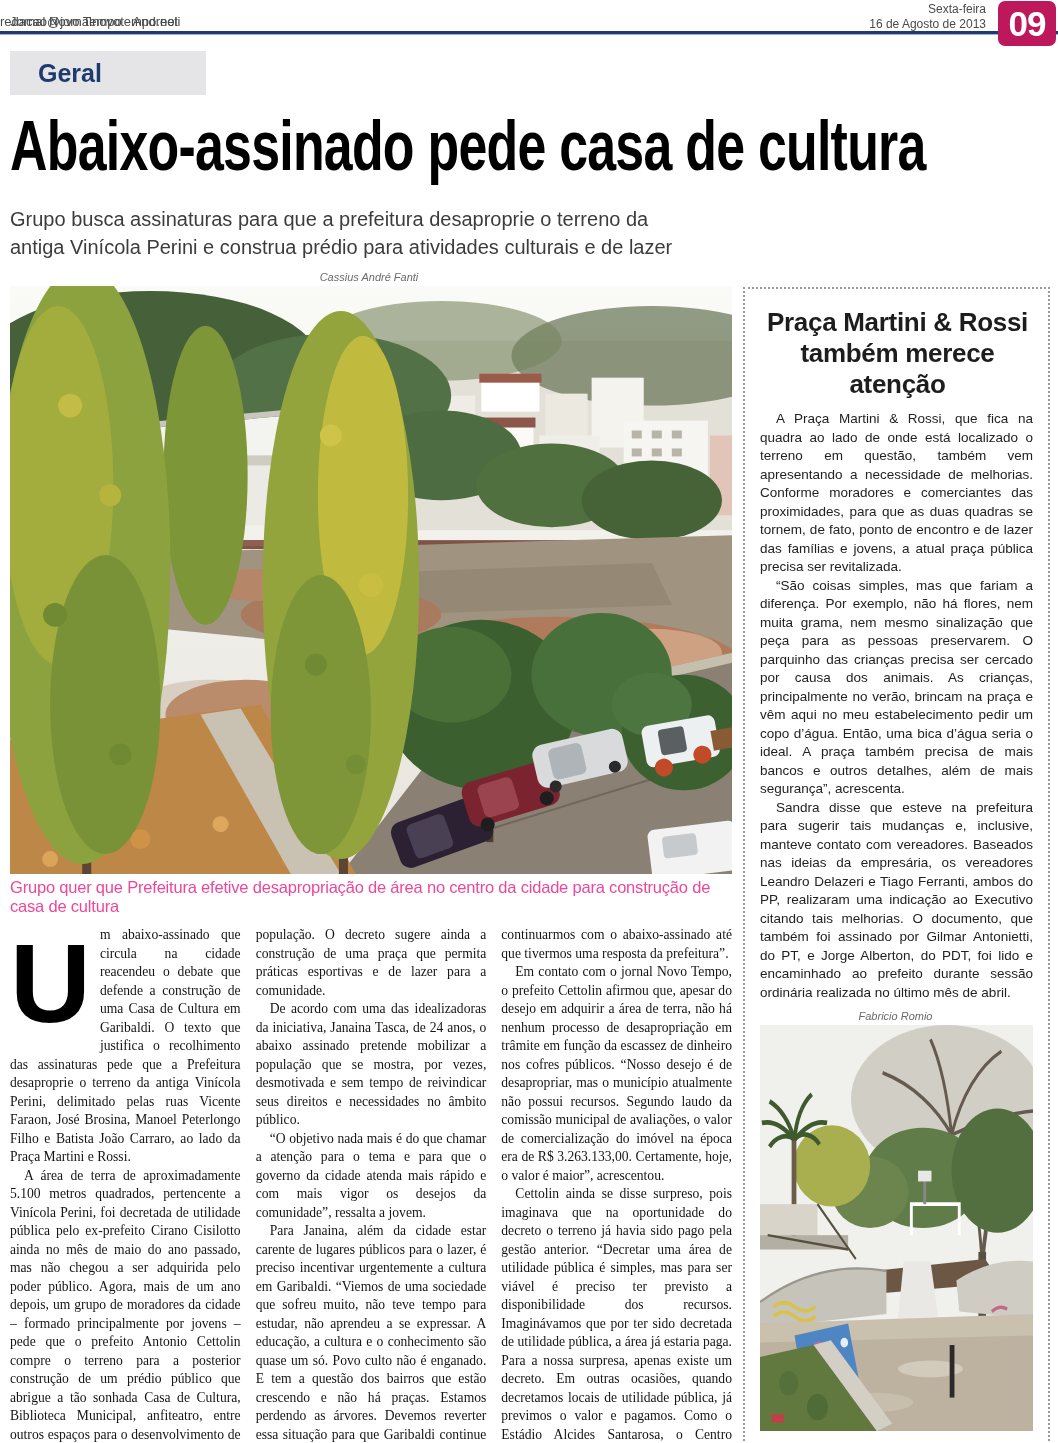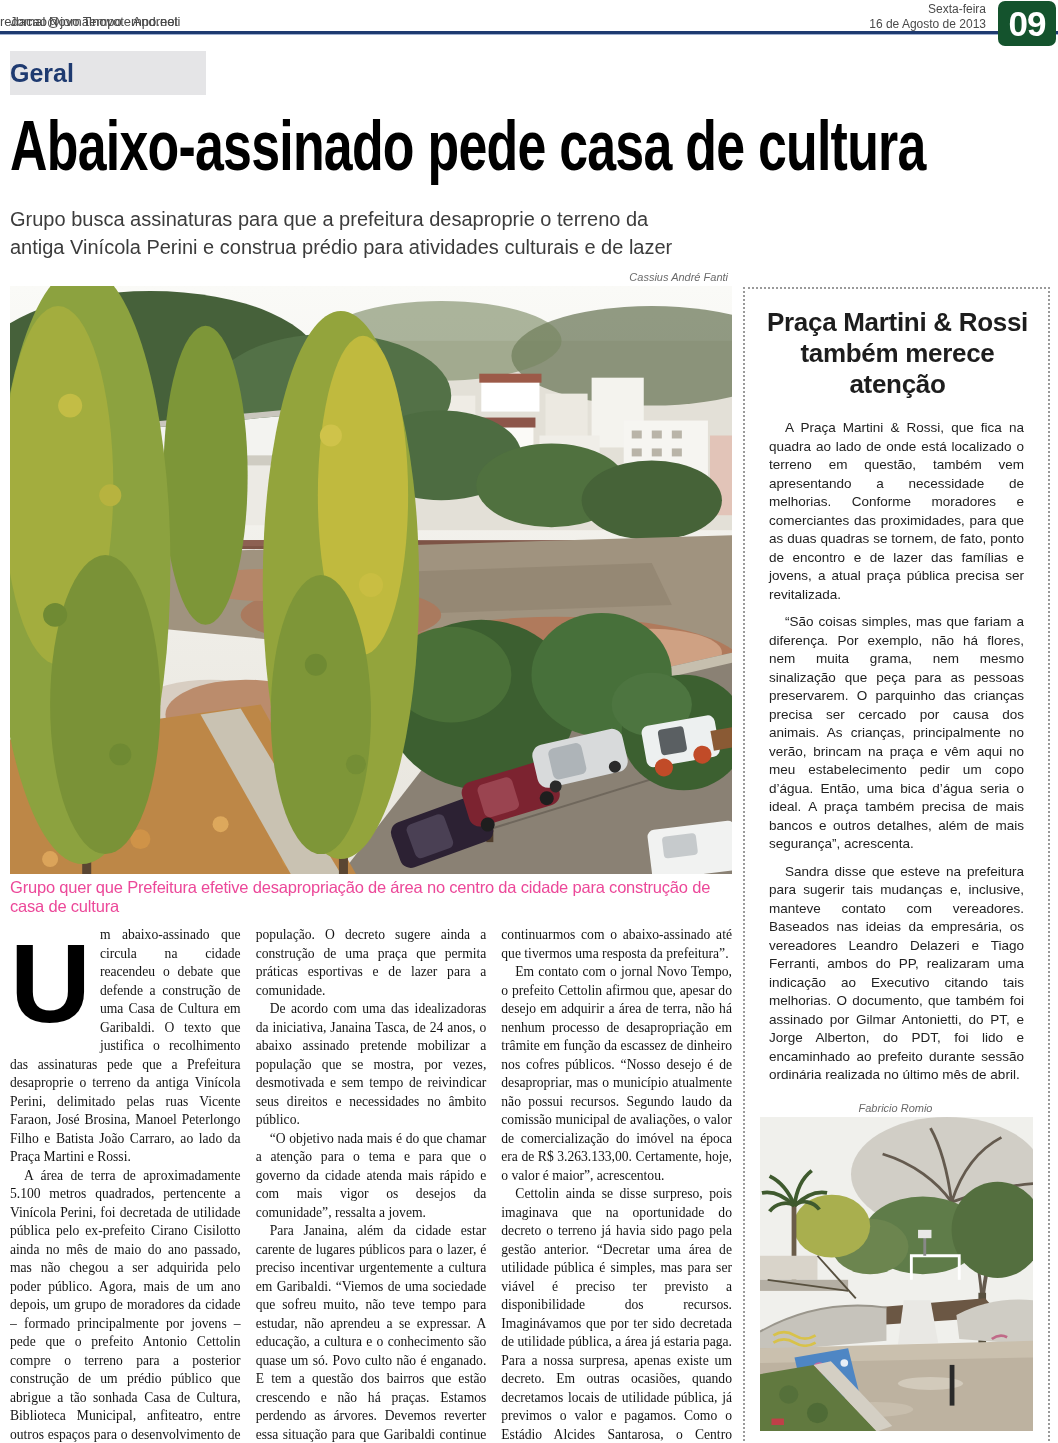--- a/index.html
+++ b/index.html
@@ -4,52 +4,52 @@
 <style>
   html,body{margin:0;padding:0;background:#fff;}
   .page{position:relative;width:1058px;height:1443px;background:#fff;overflow:hidden;
         font-family:"Liberation Sans",sans-serif;color:#111;}
   
   .header{position:relative;height:38px;padding:0 0 0 10px;}
   .header-rule{position:absolute;left:0;right:0;top:31px;height:3px;background:#1e3a70;border-bottom:1px solid #9fb0d0;}
   .pub-name{position:absolute;left:10px;top:14px;font-size:13px;color:#4a4a4a;}
   .pub-email{position:absolute;left:0;right:0;top:14px;text-align:left;font-size:13px;color:#4a4a4a;}
   .date-block{position:absolute;right:72px;top:2px;text-align:right;font-size:12px;color:#4a4a4a;line-height:15px;}
-  .page-num{position:absolute;right:2px;top:1px;width:58px;height:45px;background:#14532d;border-radius:7px;
+  .page-num{position:absolute;right:2px;top:1px;width:58px;height:45px;background:#be185d;border-radius:7px;
             color:#fff;font-weight:bold;font-size:35px;text-align:center;line-height:45px;letter-spacing:-1px;}
   
   .section-label{margin:13px 0 0 10px;width:196px;height:44px;background:#e5e5e7;
                  display:flex;align-items:center;}
-  .section-label span{margin-left:0;font-size:25px;font-weight:bold;color:#1e3a70;}
+  .section-label span{margin-left:28px;font-size:25px;font-weight:bold;color:#1e3a70;}
   
   .headline-wrap{margin:8px 10px 0;height:88px;overflow:visible;}
   .headline{white-space:nowrap;font-size:71px;font-weight:bold;color:#000;letter-spacing:-1px;
             transform:scaleX(0.73);transform-origin:0 50%;line-height:86px;}
   .subhead{margin:14px 10px 0;max-width:690px;font-size:20px;line-height:28px;color:#3c3c3c;}
   
   .content-row{display:flex;margin:10px 8px 0 10px;gap:11px;}
   .main-col{width:722px;flex:none;}
-  .photo-credit{height:15px;font-size:11px;font-style:italic;color:#6a6a6a;text-align:right;padding-right:4px;}
+  .photo-credit{height:15px;font-size:11px;font-style:italic;color:#6a6a6a;text-align:center;padding-right:4px;}
   .main-photo{width:722px;height:588px;display:block;}
   .caption{margin-top:4px;font-size:16.5px;color:#ec4899;letter-spacing:-0.2px;}
   .article-columns{margin-top:10px;height:548px;overflow:hidden;
      column-count:3;column-gap:15px;column-fill:auto;
      font-family:"Liberation Serif",serif;font-size:13.6px;line-height:18.5px;text-align:justify;color:#141414;}
   .article-columns p{margin:0;}
   .article-columns p.indent{text-indent:14px;}
   .dropcap{float:left;font-family:"Liberation Sans",sans-serif;font-weight:bold;
            font-size:112px;line-height:104px;margin:6px 9px 8px 0;color:#000;}
   
   .side-col{flex:1;margin-top:16px;}
   .sidebar-box{box-sizing:border-box;height:1158px;border:2px dotted #9a9a9a;
                padding:12px 15px 12px 15px;display:flex;flex-direction:column;}
   .sidebar-title{font-size:26px;line-height:31px;font-weight:bold;color:#1d1d1d;
                  letter-spacing:-0.3px;margin:6px 0 10px 2px;text-align:center;}
   .sidebar-body{font-size:13.5px;line-height:18.5px;text-align:justify;color:#222;}
-  .sidebar-body p{margin:9px;text-indent:16px;}
+  .sidebar-body p{margin:0;text-indent:16px;}
   .sidebar-credit{font-size:11px;font-style:italic;color:#6a6a6a;text-align:center;margin:8px 2px 3px 0;}
   .side-photo{flex:1;min-height:0;}
   .side-photo svg{width:100%;height:100%;display:block;}
 </style>
 </head>
 <body>
 
 <div class="page">
 
   <div class="header">

